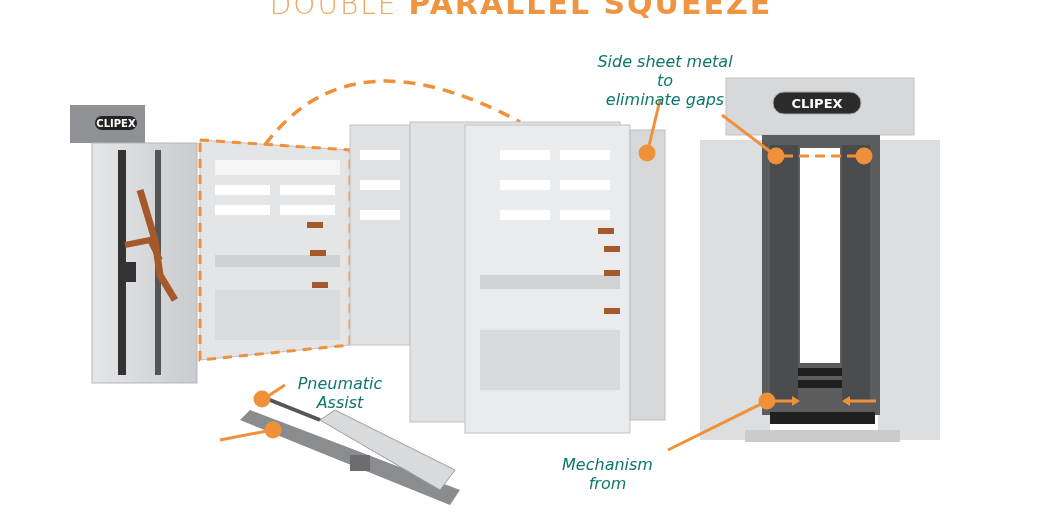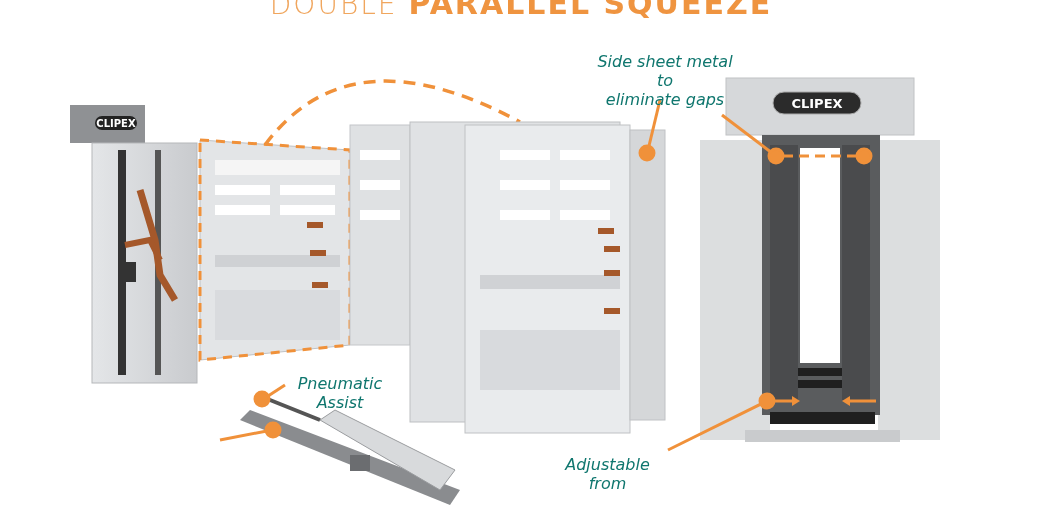--- a/index.html
+++ b/index.html
@@ -129,14 +129,14 @@
 </svg>
 
 <div class="label" style="left:590px; top:52px; width:150px;">
   <div>Side sheet metal to</div>
   <div>eliminate gaps</div>
 </div>
 <div class="label" style="left:280px; top:374px; width:120px;">Pneumatic Assist</div>
 <div class="label" style="left:115px; top:444px; width:125px;">
 </div>
 <div class="label" style="left:545px; top:455px; width:125px;">
-  <div>Adjustable from</div>
+  <div>Mechanism from</div>
 </div>
 
 </body></html>

